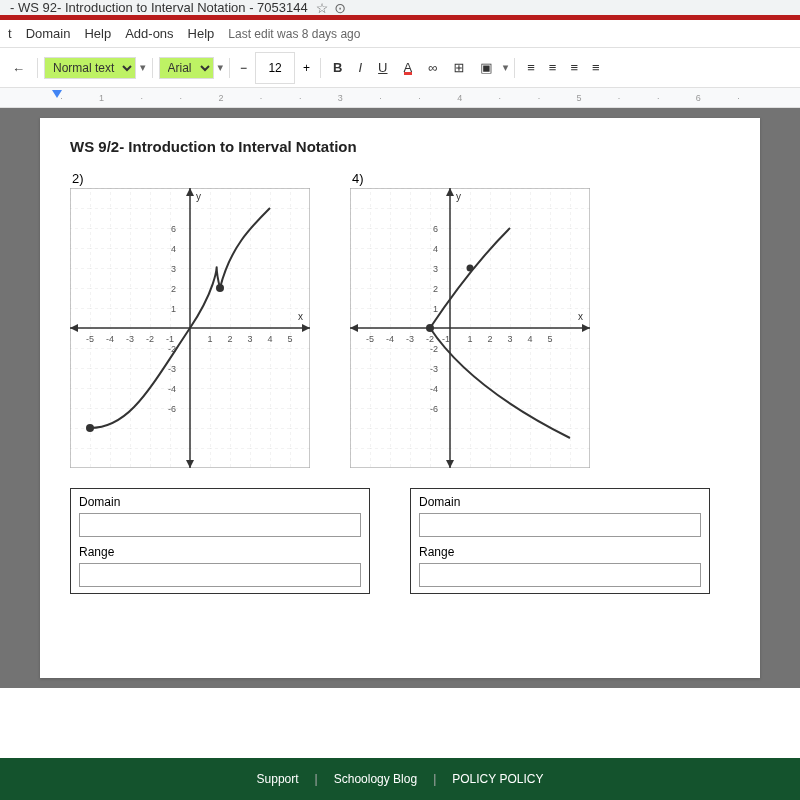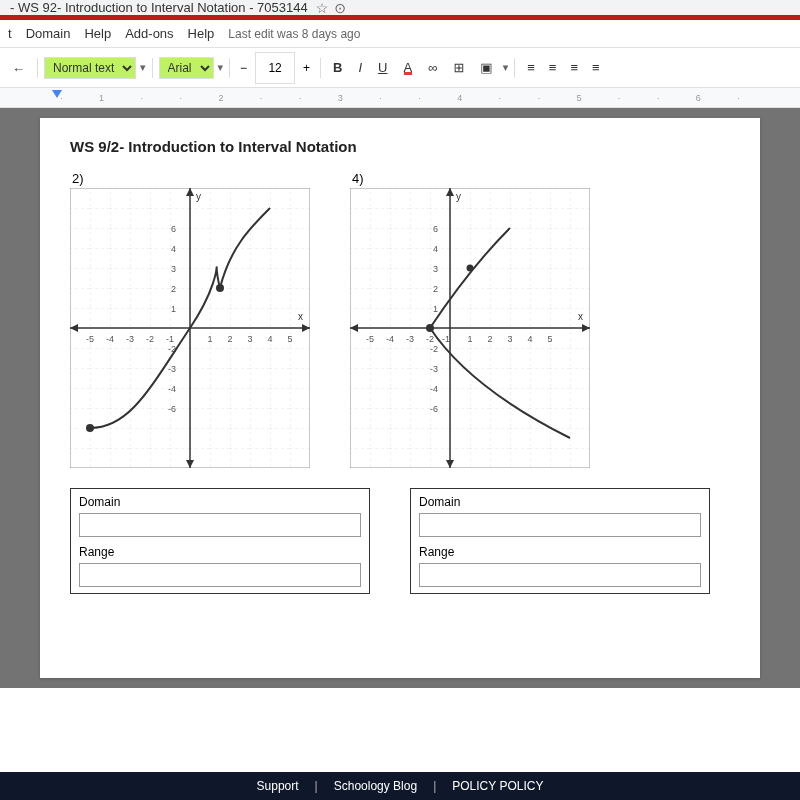--- a/index.html
+++ b/index.html
@@ -173,22 +173,22 @@
       border: 1px solid #999;
       height: 24px;
       width: 100%;
       margin-bottom: 8px;
       background: #fff;
     }
     .answer-input-box:last-child { margin-bottom: 0; }
 
     
     .footer {
-      background: #0f172a;
-      height: 28px;
+      background: #14532d;
+      height: 42px;
       display: flex;
       align-items: center;
       justify-content: center;
       gap: 16px;
       color: #fff;
       font-size: 12px;
       position: absolute;
       bottom: 0;
       width: 800px;
     }

